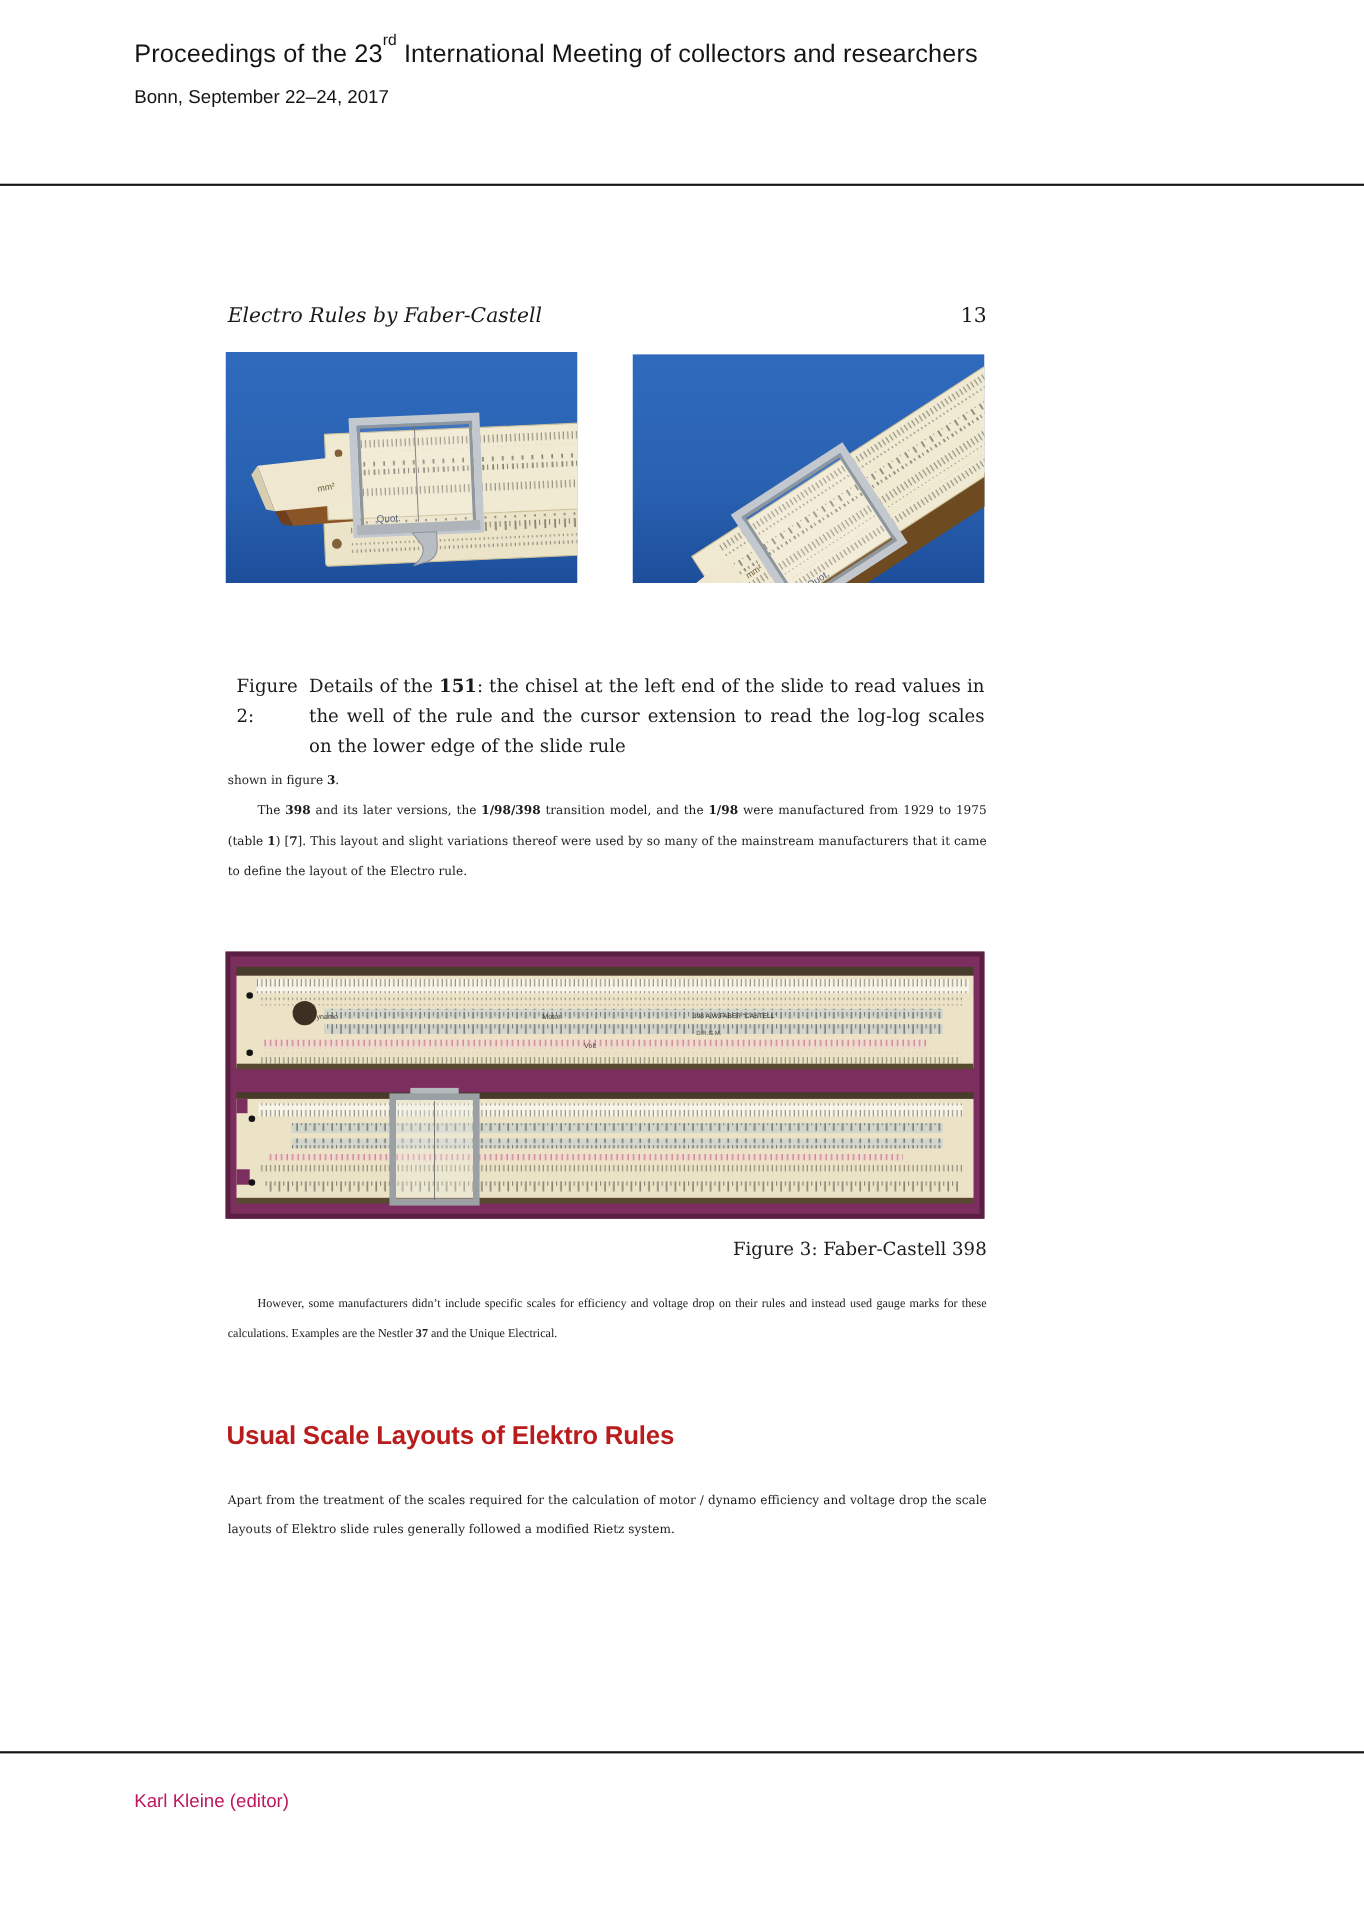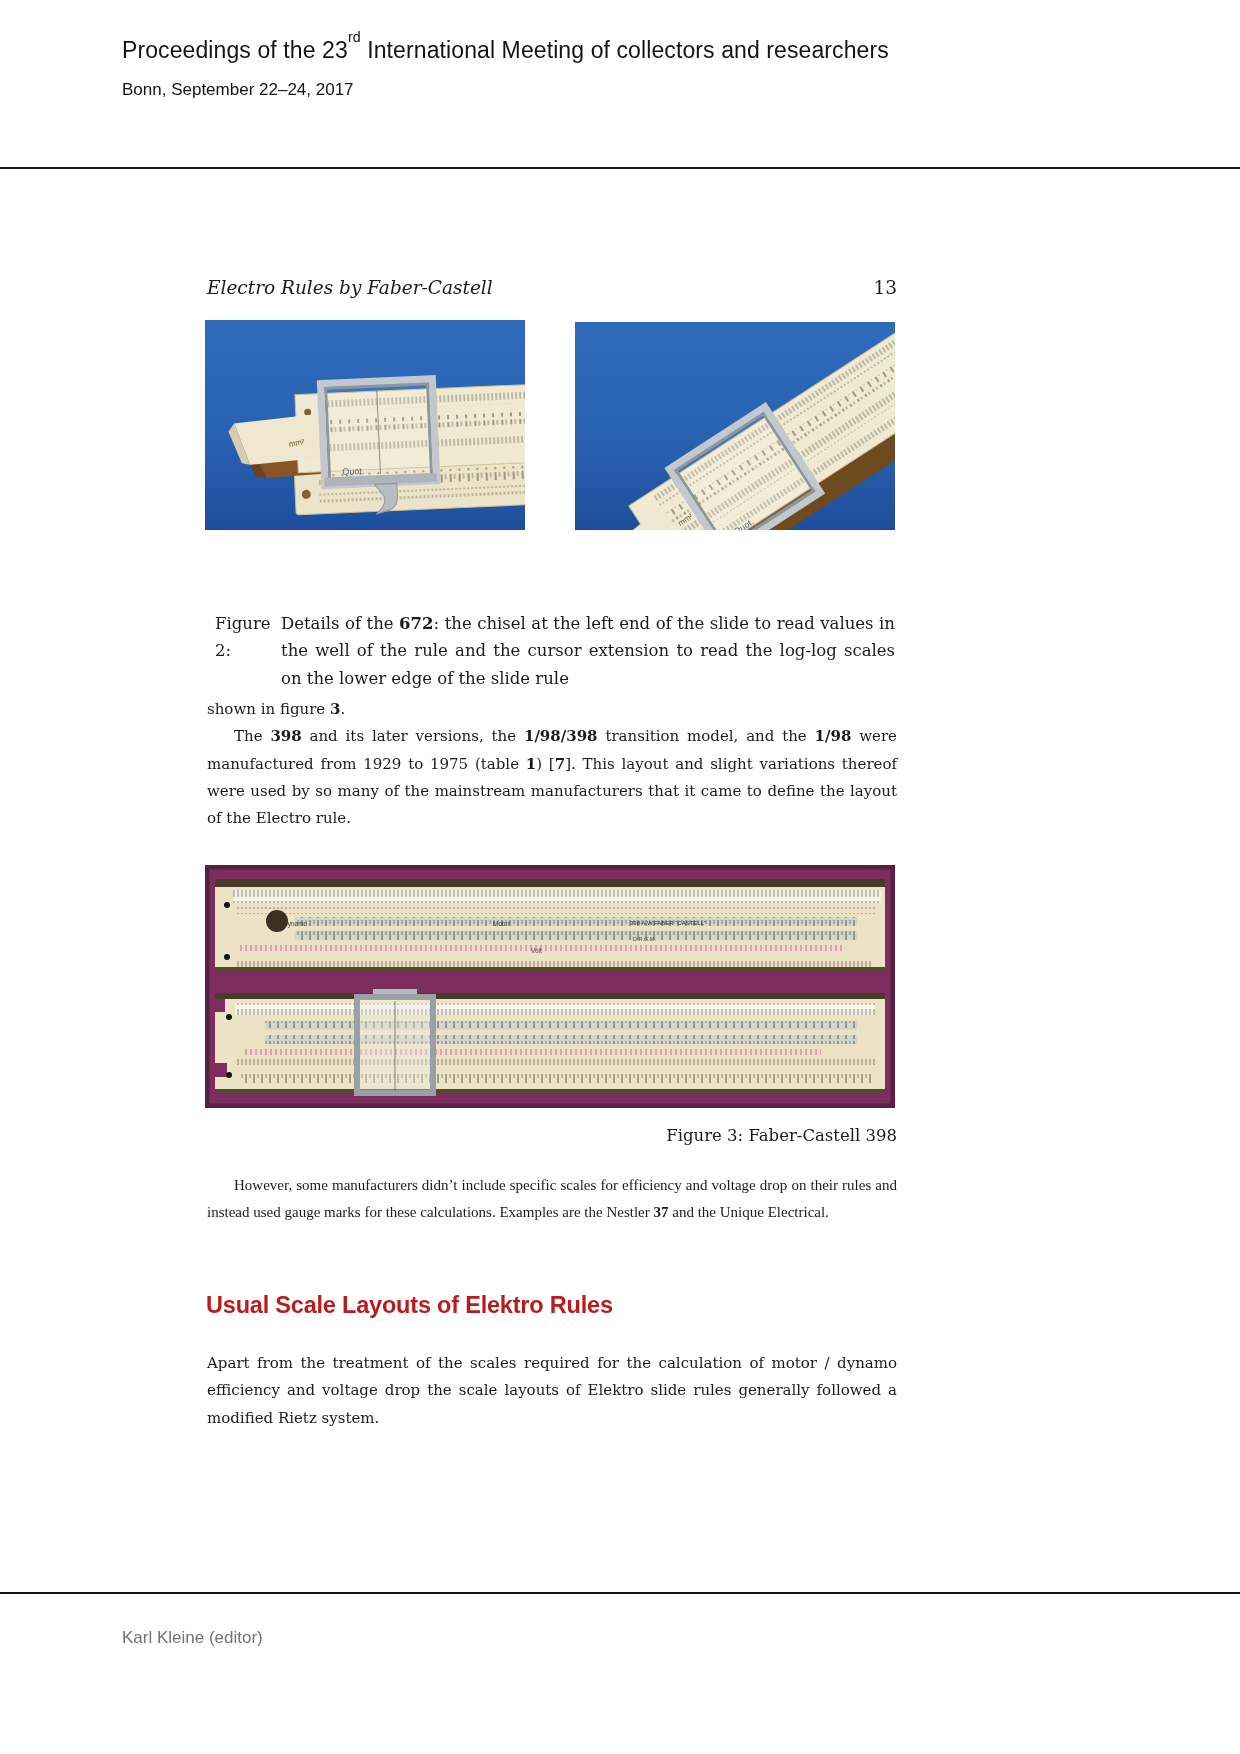--- a/index.html
+++ b/index.html
@@ -32,37 +32,37 @@
   #fig2-left{left:205px;top:320px;}
   #fig2-right{left:575px;top:322px;}
   .photo{display:block;}
 
   
   #fig2-caption{left:215px;top:610px;width:682px;display:flex;font-size:16.5px;line-height:27.4px;}
   #fig2-caption .lbl{flex:0 0 66px;}
   #fig2-caption .txt{width:614px;text-align:justify;}
 
   
-  .bodyblock{left:207px;width:690px;font-size:15px;line-height:27.3px;text-align:justify;}
+  .bodyblock{left:207px;width:690px;font-size:11px;line-height:27.3px;text-align:justify;}
   #para-block-1{top:696px;}
   .indent{text-indent:27px;}
   #p3{top:1172px;font-family:Liberation Serif, serif;}
   #p4{top:1350px;text-align:justify;}
 
   
   #fig3{left:205px;top:865px;}
   #fig3-caption{left:207px;top:1126px;width:690px;text-align:right;font-size:16.5px;}
 
   
   #section-heading{left:206px;top:1292px;width:700px;
     font-family:"Liberation Sans","DejaVu Sans",sans-serif;
     font-weight:bold;font-size:23.5px;letter-spacing:-0.2px;color:#b91c1c;}
 
   
-  #footer{left:122px;top:1624px;width:900px;font-size:17px;line-height:28px;color:#737373;}
+  #footer{left:122px;top:1624px;width:900px;font-size:17px;line-height:28px;color:#be185d;}
   #footer .bt{font-weight:bold;font-size:17.5px;}
 
   svg text{font-family:"Liberation Sans","DejaVu Sans",sans-serif;}
 </style>
 </head>
 <body>
 
 <div id="proc-header" class="abs sans">
   <div class="l"><span>Proceedings of the 23</span><sup class="ord">rd</sup><span> International Meeting of collectors and researchers</span></div>
   <div class="date">Bonn, September 22–24, 2017</div>
@@ -144,21 +144,21 @@
     <text x="140" y="178" font-size="9" fill="#55617a">Quot.</text>
     <polygon points="56,164 98,160 102,200 68,204" fill="#ece4ca"></polygon>
     <circle cx="82" cy="182" r="5" fill="#6d4a22"></circle>
     <polygon points="44,164 60,200 49,208 36,172" fill="#c8cdd2"></polygon>
   </g>
 </svg>
 </div>
 
 <div id="fig2-caption" class="abs">
   <div class="lbl">Figure 2:</div>
-  <div class="txt"><span>Details of the </span><span class="b">672</span><span>: the chisel at the left end of the slide to read values in the well of the rule and the cursor extension to read the log-log scales on the lower edge of the slide rule</span></div>
+  <div class="txt"><span>Details of the </span><span class="b">151</span><span>: the chisel at the left end of the slide to read values in the well of the rule and the cursor extension to read the log-log scales on the lower edge of the slide rule</span></div>
 </div>
 
 <div id="para-block-1" class="abs bodyblock">
   <p><span>shown in figure </span><span class="b">3</span><span>.</span></p>
   <p class="indent"><span>The </span><span class="b">398</span><span> and its later versions, the </span><span class="b">1/98/398</span><span> transition model, and the </span><span class="b">1/98</span><span> were manufactured from 1929 to 1975 (table </span><span class="b">1</span><span>) [</span><span class="b">7</span><span>]. This layout and slight variations thereof were used by so many of the mainstream manufacturers that it came to define the layout of the Electro rule.</span></p>
 </div>
 
 <div id="fig3" class="abs">
 <svg class="photo" width="690" height="243" viewBox="0 0 690 243">
   <defs>

